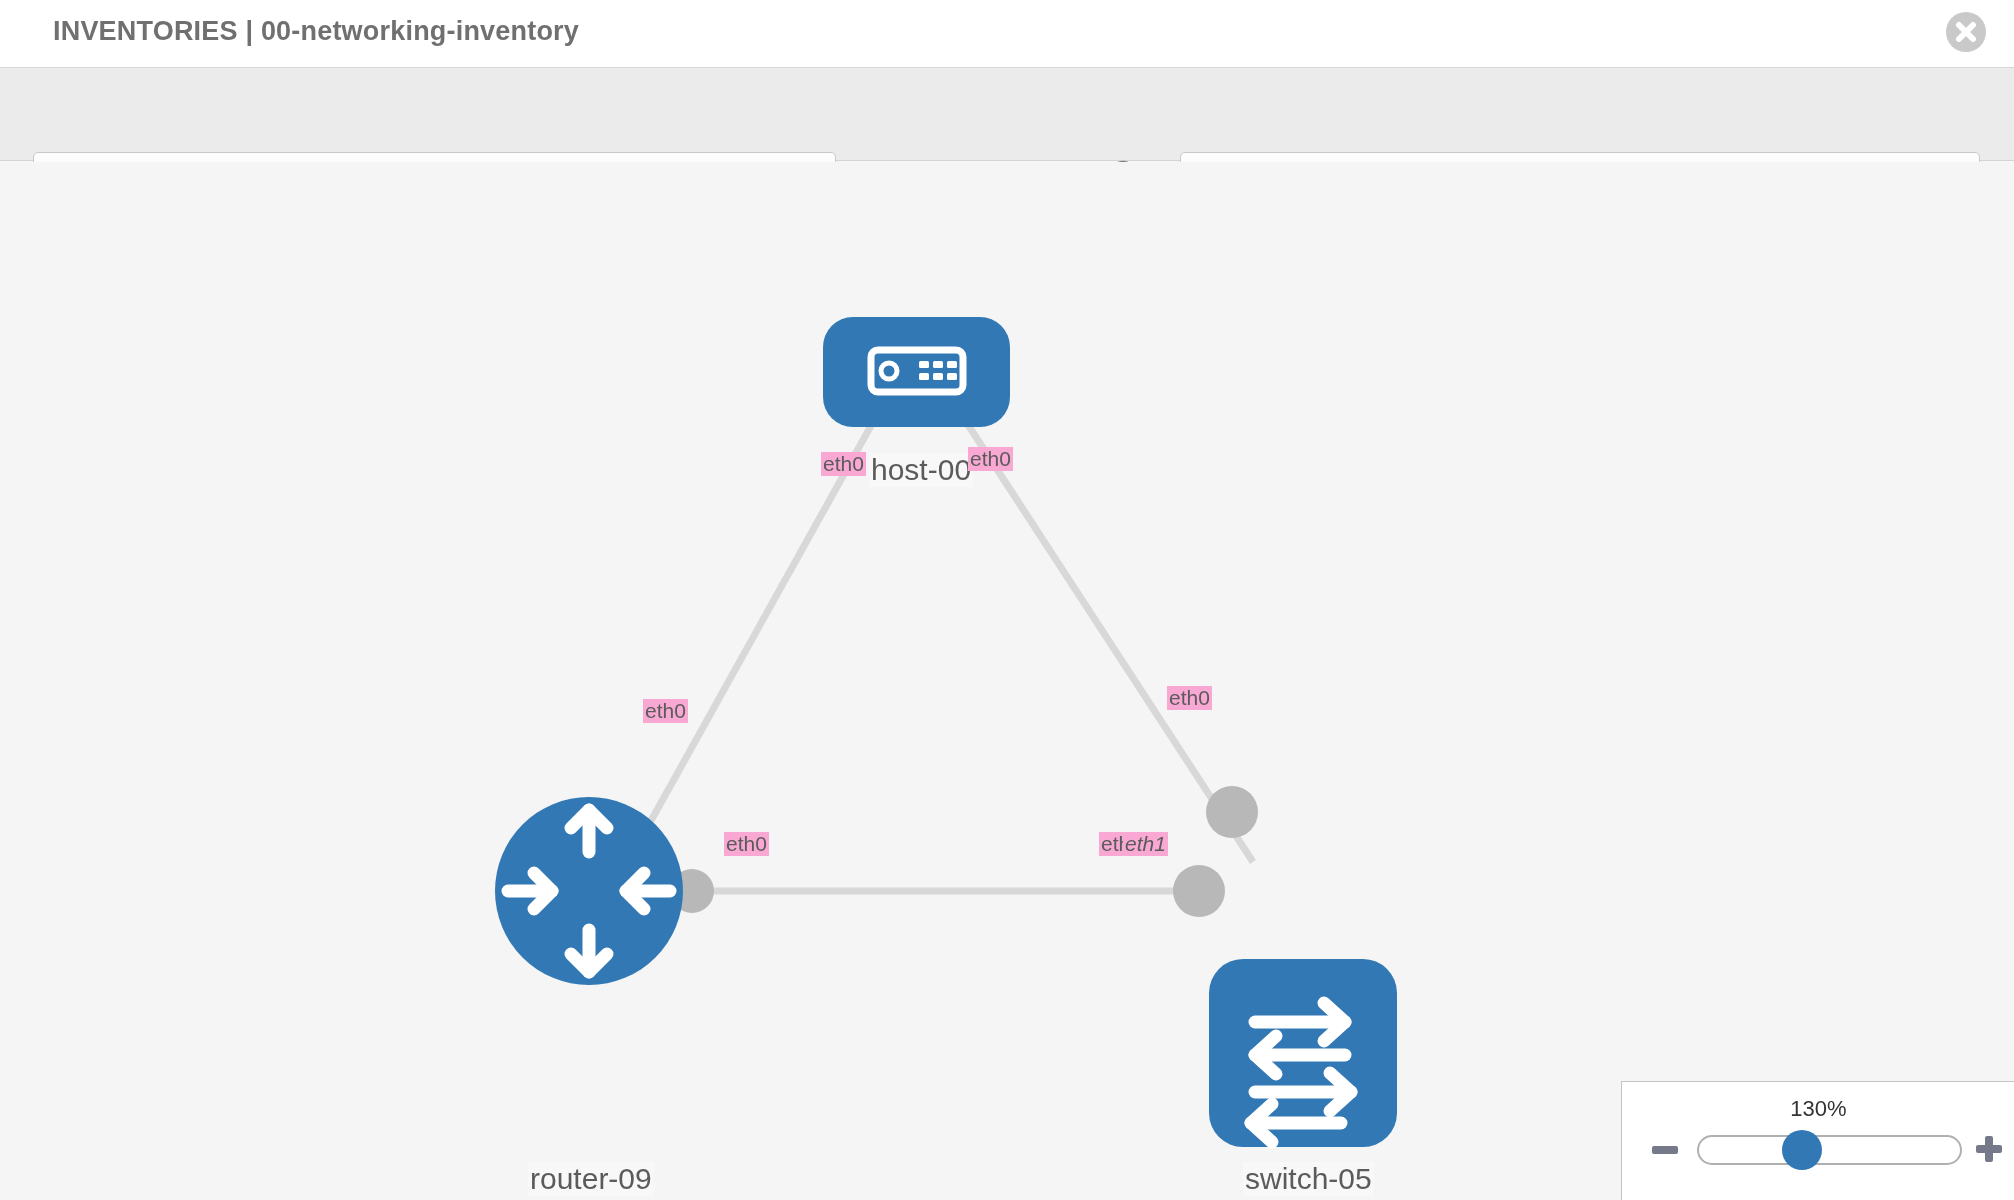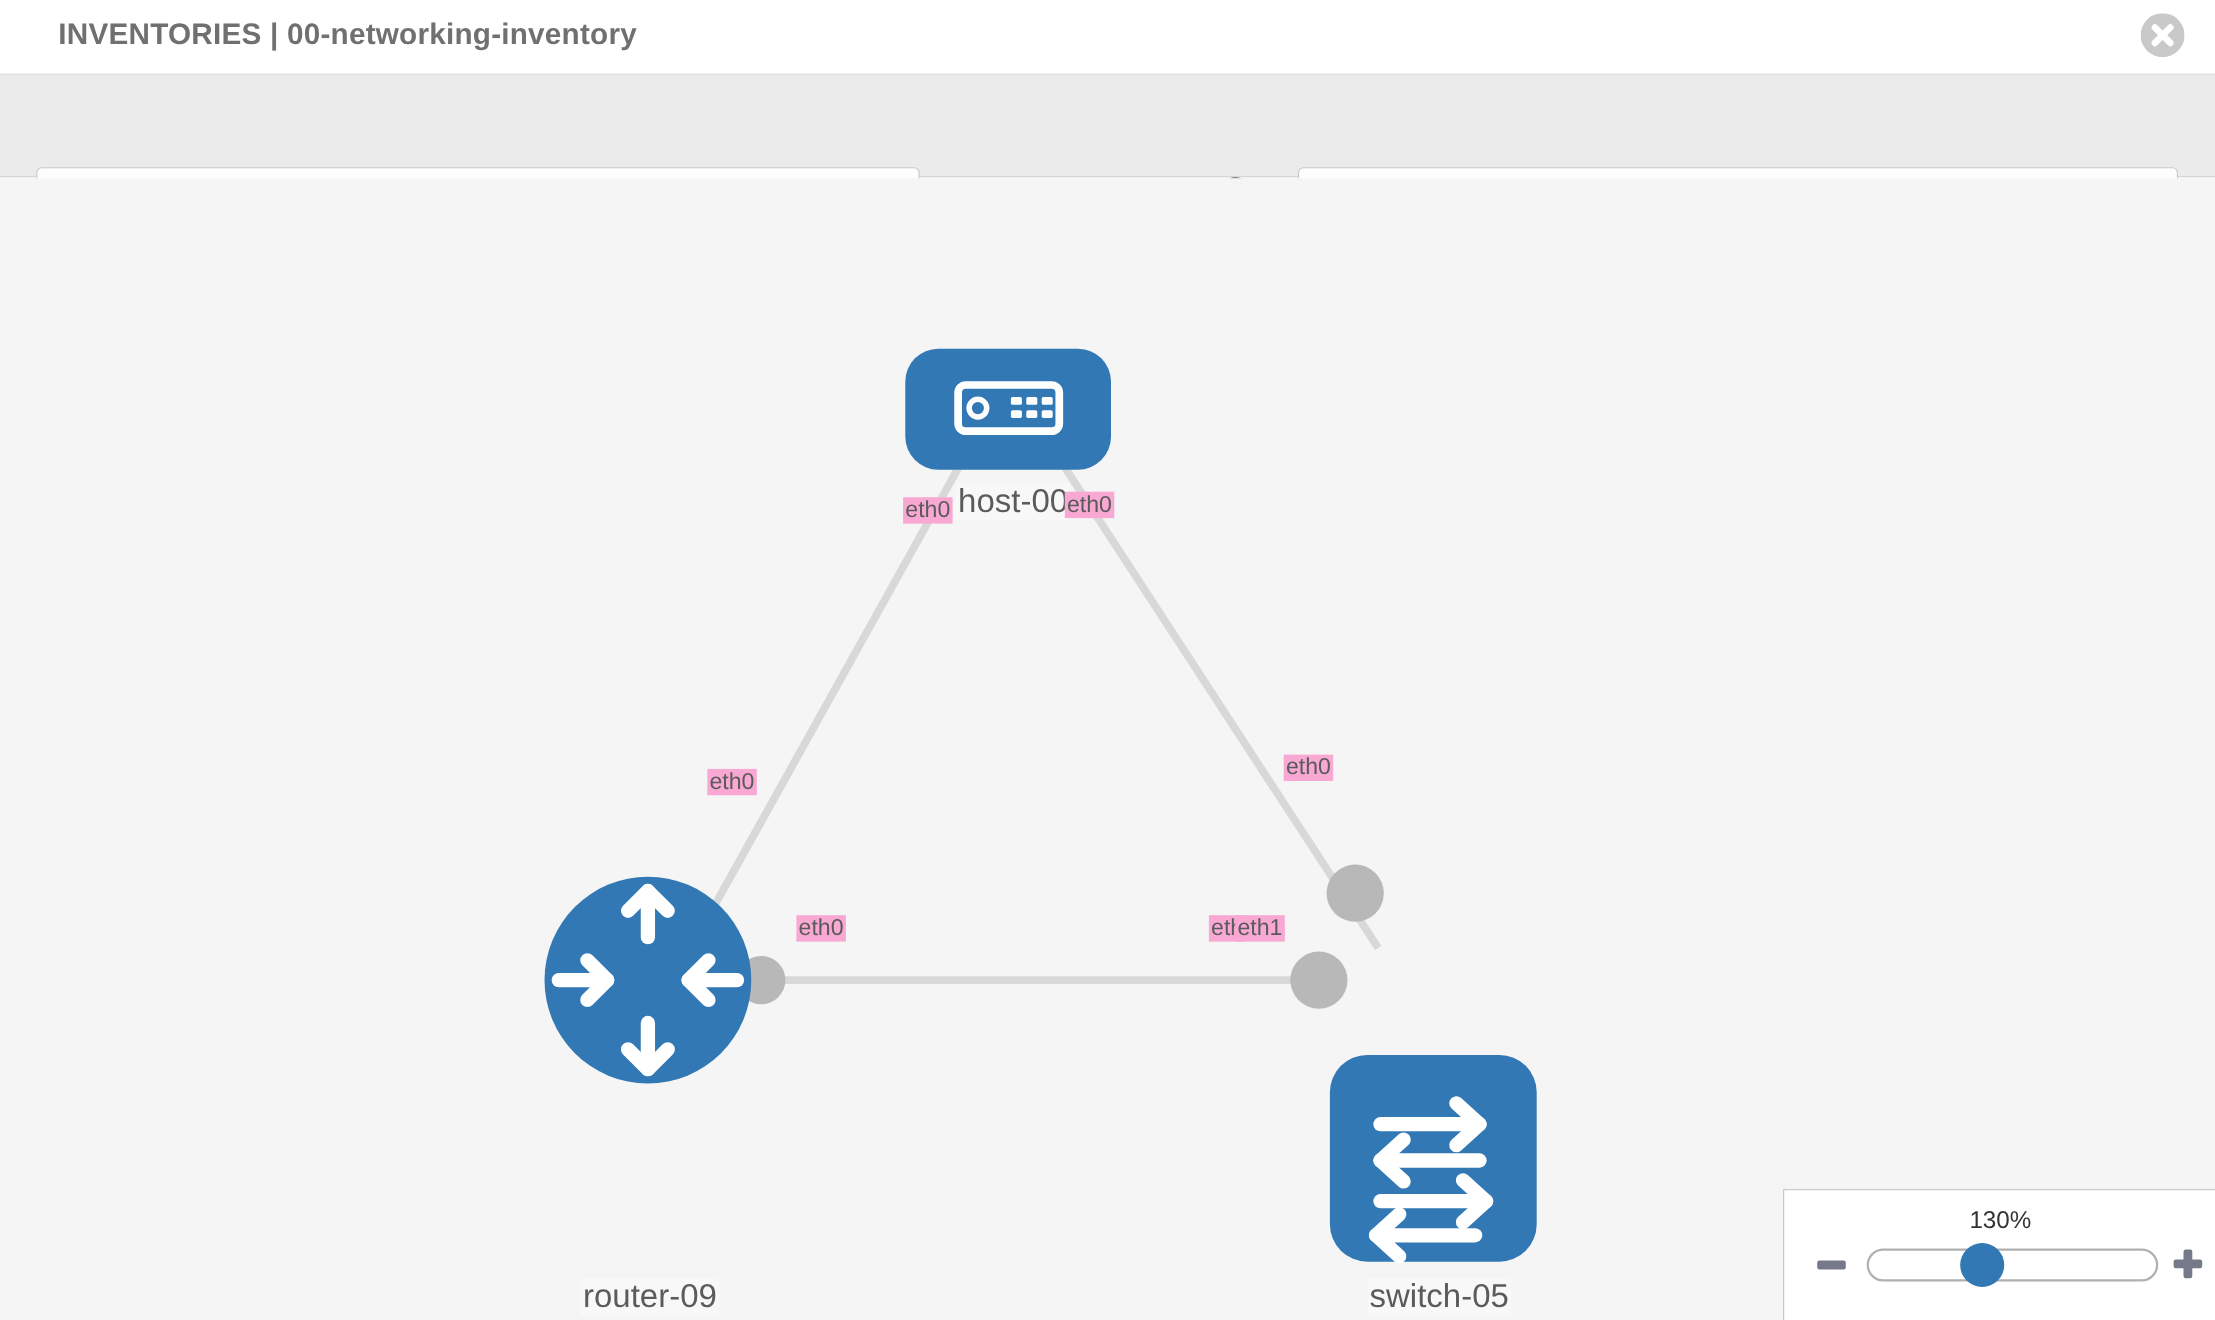--- a/index.html
+++ b/index.html
@@ -293,33 +293,33 @@
 
           <path d="M1255 930 L1351 930"></path>
           <path d="M1330 911 L1351 930 L1330 949"></path>
 
           <path d="M1341 961 L1251 961"></path>
           <path d="M1272 942 L1251 961 L1272 980"></path>
         </g>
       </g>
     </svg>
 
-    <div class="node-label" style="left:869px; top:277px;">host-00</div>
+    <div class="node-label" style="left:869px; top:291px;">host-00</div>
     <div class="node-label" style="left:528px; top:1000px;">router-09</div>
     <div class="node-label" style="left:1243px; top:1000px;">switch-05</div>
 
     <div class="if-label" style="left:821px; top:290px;">eth0</div>
     <div class="if-label" style="left:968px; top:285px;">eth0</div>
 
     <div class="if-label" style="left:643px; top:537px;">eth0</div>
     <div class="if-label" style="left:1167px; top:524px;">eth0</div>
 
     <div class="if-label" style="left:724px; top:670px;">eth0</div>
     <div class="if-label" style="left:1099px; top:670px;">eth</div>
-    <div class="if-label" style="left:1123px; top:670px;">eth1</div>
+    <div class="if-label" style="left:1123px; top:670px;font-style:italic;">eth1</div>
   </div>
 
   <div class="zoom-panel">
     <div class="zoom-pct">130%</div>
     <div class="zoom-minus"></div>
     <div class="zoom-track"></div>
     <div class="zoom-thumb"></div>
     <div class="zoom-plus"></div>
   </div>
 

